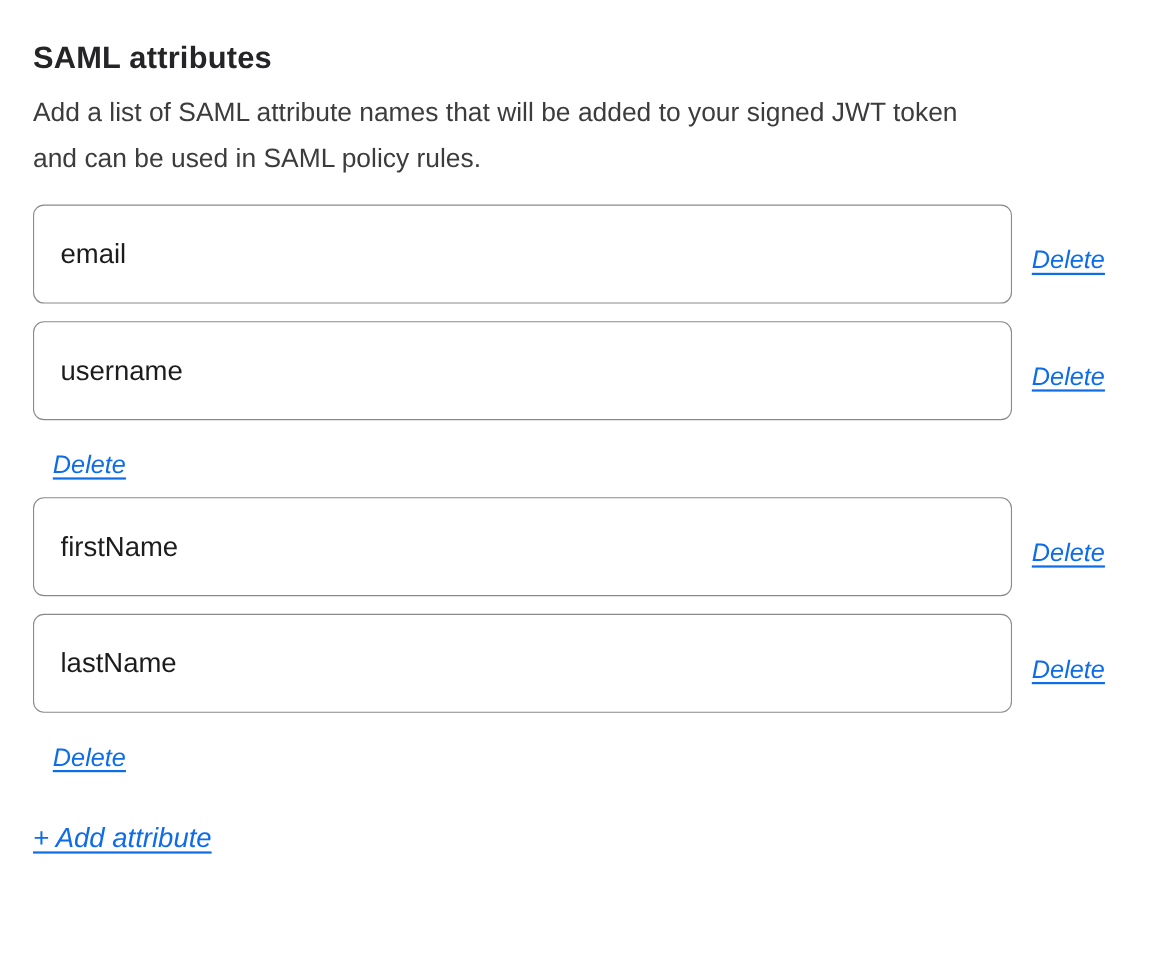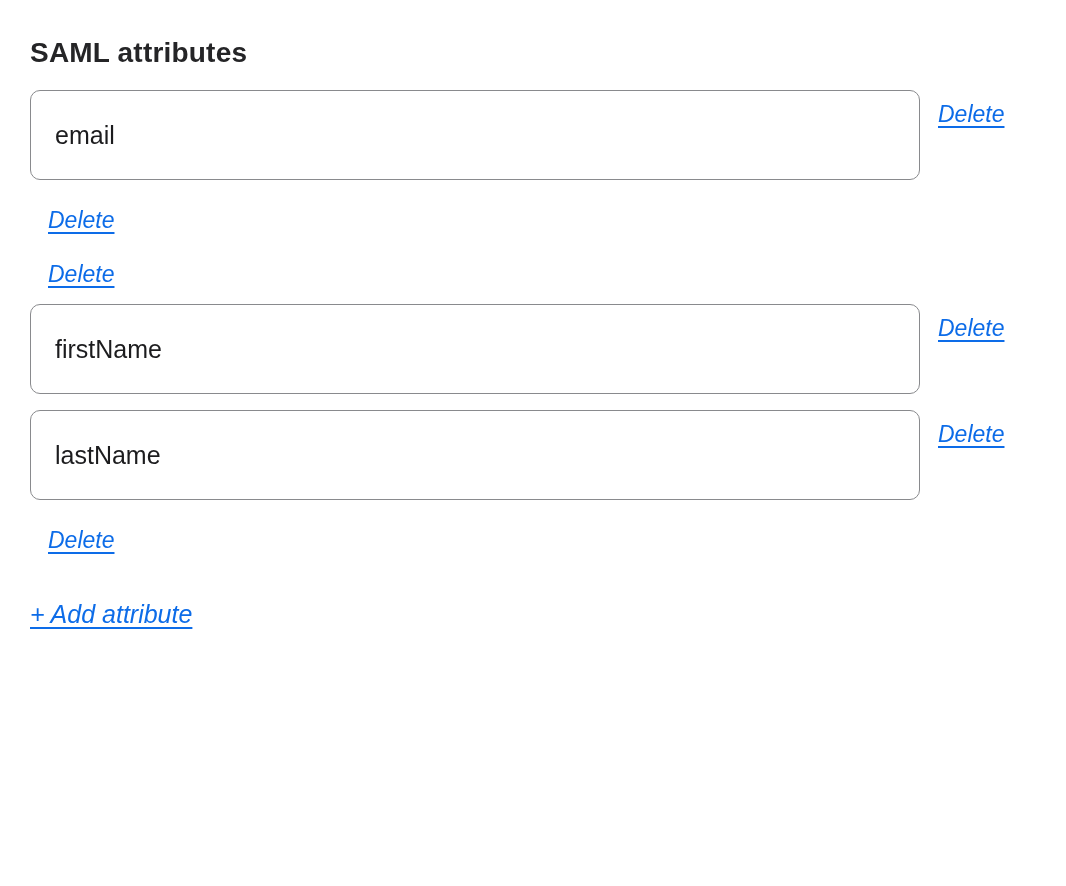--- a/index.html
+++ b/index.html
@@ -30,21 +30,21 @@
     font-size: 24px;
     line-height: 42px;
     color: #3c3c3e;
     max-width: 1006px;
   }
   .rows {
     margin-top: 20px;
   }
   .attr-row {
     display: flex;
-    align-items: flex-start;
+    align-items: center;
     margin-bottom: 16px;
   }
   .attr-input {
     box-sizing: border-box;
     width: 890px;
     height: 90px;
     border: 1.5px solid #898a8d;
     border-radius: 10px;
     background: #ffffff;
     font-family: "Liberation Sans", "DejaVu Sans", sans-serif;
@@ -76,30 +76,35 @@
     text-align: right;
   }
 </style>
 </head>
 <body>
 
 <div class="page">
 
   <h2 class="page-title">SAML attributes</h2>
 
+  <p class="section-desc">
+    <span>Add a list of SAML attribute names that will be added to your signed JWT token</span><br>
+    <span>and can be used in SAML policy rules.</span>
+  </p>
 
   <div class="rows" id="rows">
   <div class="attr-row">
     <input type="text" class="attr-input" value="email" style="">
     <div class="delete-cell">
       <a class="link delete-link" href="#">Delete</a>
     </div>
   </div>
 
   <div class="attr-row">
+    <input type="text" class="attr-input" value="username" style="">
     <div class="delete-cell">
       <a class="link delete-link" href="#">Delete</a>
     </div>
   </div>
 
   <div class="attr-row">
     <div class="delete-cell">
       <a class="link delete-link" href="#">Delete</a>
     </div>
   </div>

